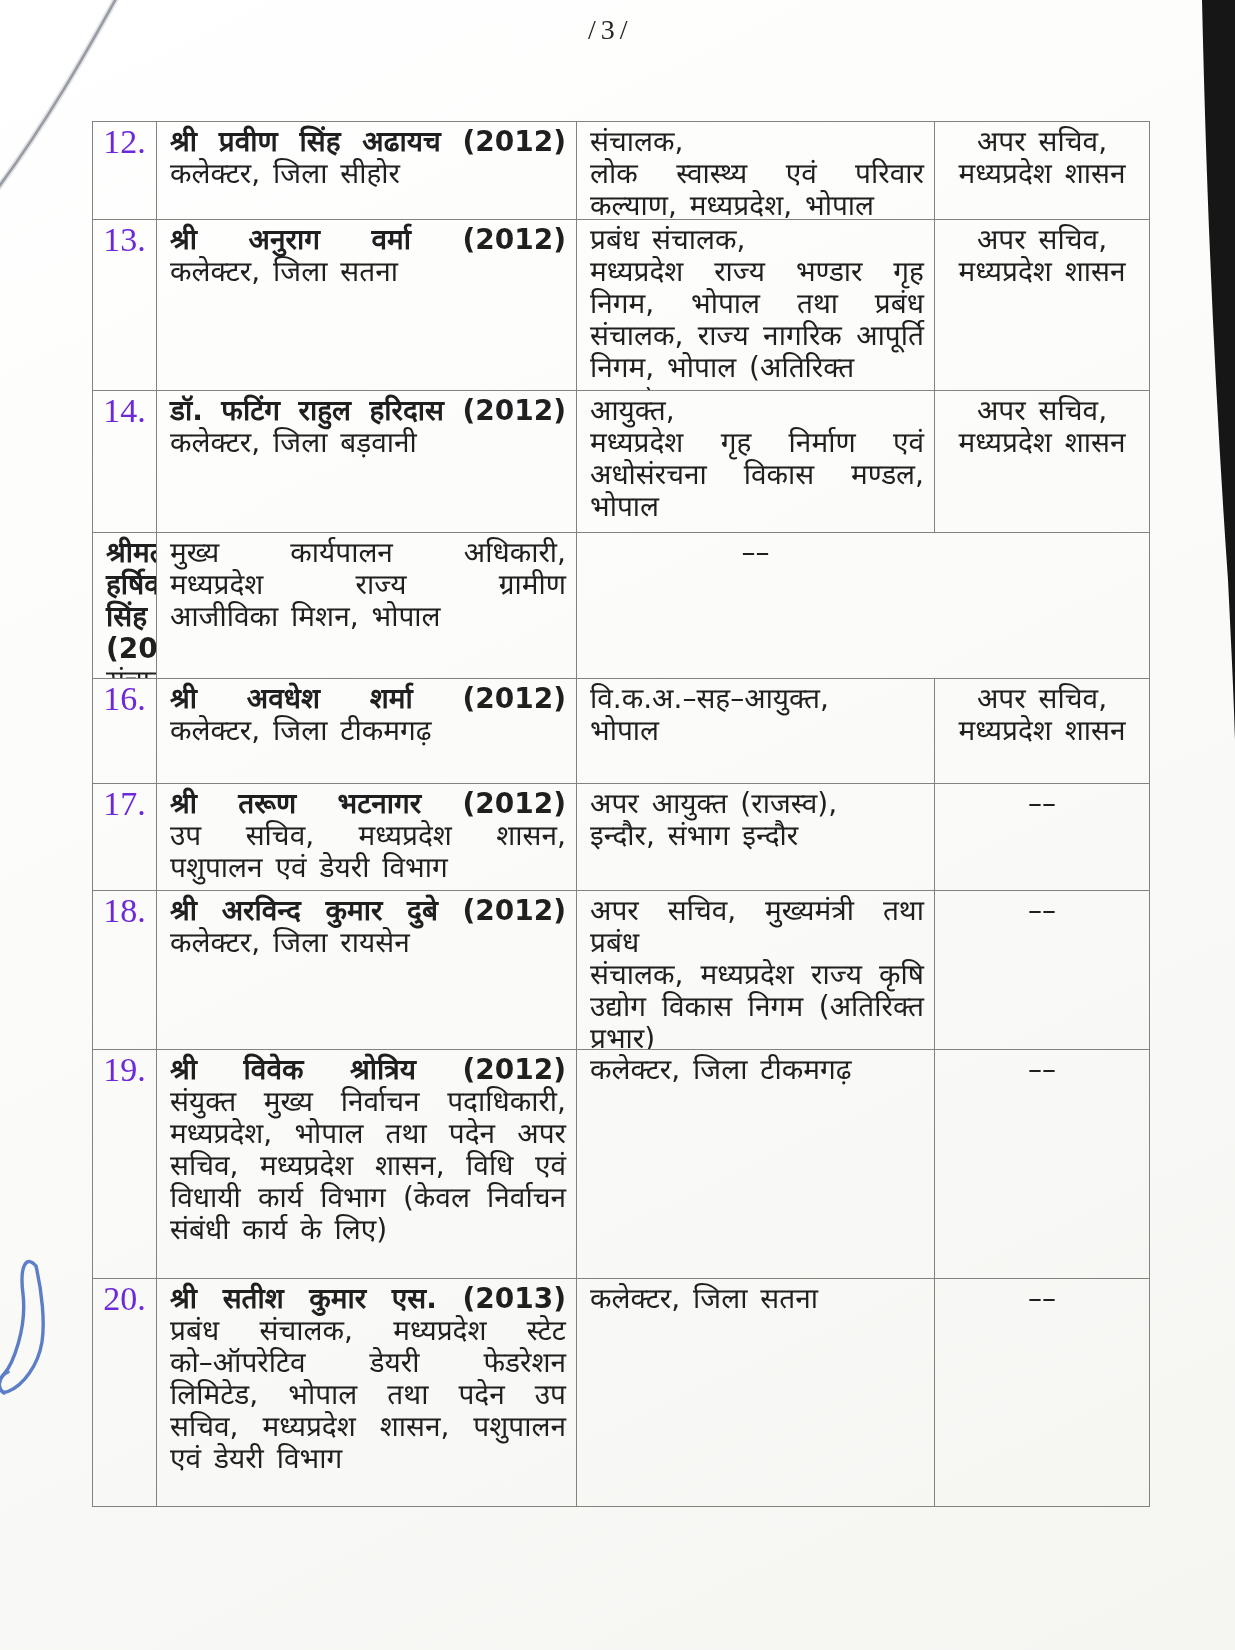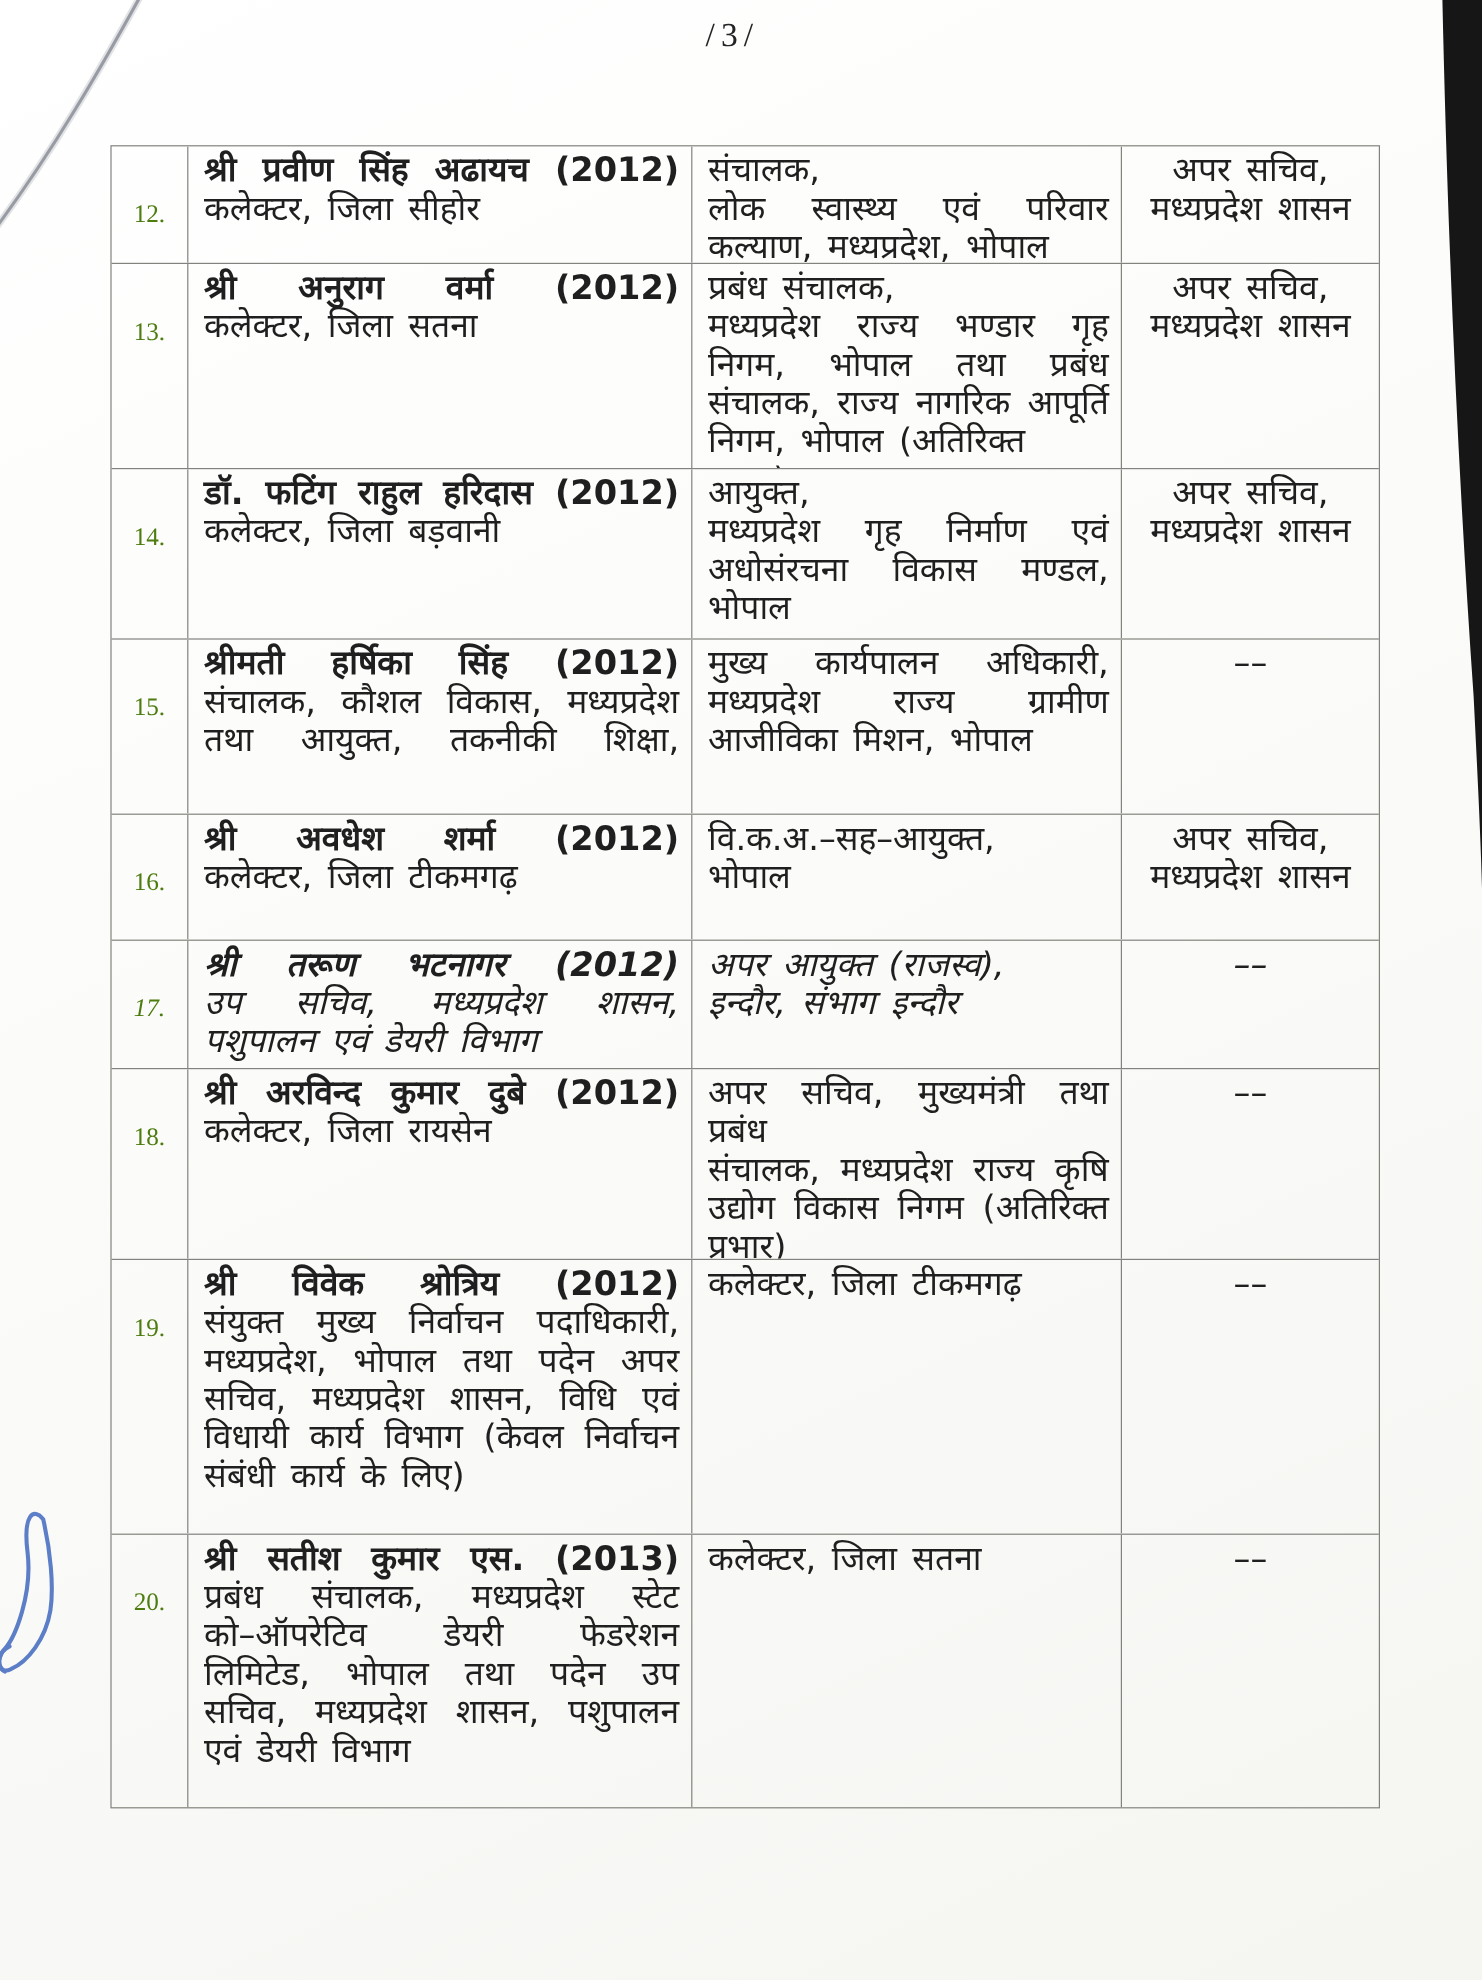--- a/index.html
+++ b/index.html
@@ -29,23 +29,22 @@
   .cell{
     border-left:1px solid #82827e;
     padding:4px 10px 2px 13px;
     font-size:28px;line-height:32px;
     word-spacing:4px;
     overflow:hidden;
   }
   .cell:first-child{border-left:none;}
   .cell.serial{
     font-family:"Liberation Serif","DejaVu Serif",serif;
-    font-size:21px;text-align:center;padding-left:2px;padding-right:2px;
-    color:#4d7c0f;
-    margin-top:36px;
+    font-size:34px;text-align:center;padding-left:2px;padding-right:2px;
+    color:#6d28d9;
   }
   .cell.remarks{text-align:center;padding-left:4px;padding-right:4px;}
   .line{min-height:32px;}
   .line.just{text-align:justify;text-align-last:justify;}
   .line.bold{font-weight:700;}
   .artifact{position:absolute;pointer-events:none;}
 </style>
 </head>
 <body>
 
@@ -97,21 +96,20 @@
         <div class="line just">मध्यप्रदेश गृह निर्माण एवं</div>
         <div class="line just">अधोसंरचना विकास मण्डल,</div>
         <div class="line">भोपाल</div>
       </div>
       <div class="cell remarks">
         <div class="line">अपर सचिव,</div>
         <div class="line">मध्यप्रदेश शासन</div>
       </div>
     </div>
     <div class="t-row" style="height: 145px;">
-      <div class="cell serial">15.</div>
       <div class="cell officer">
         <div class="line bold just">श्रीमती हर्षिका सिंह (2012)</div>
         <div class="line just">संचालक, कौशल विकास, मध्यप्रदेश</div>
         <div class="line just">तथा आयुक्त, तकनीकी शिक्षा,</div>
       </div>
       <div class="cell posting">
         <div class="line just">मुख्य कार्यपालन अधिकारी,</div>
         <div class="line just">मध्यप्रदेश राज्य ग्रामीण</div>
         <div class="line">आजीविका मिशन, भोपाल</div>
       </div>
@@ -127,21 +125,21 @@
       </div>
       <div class="cell posting">
         <div class="line">वि.क.अ.–सह–आयुक्त,</div>
         <div class="line">भोपाल</div>
       </div>
       <div class="cell remarks">
         <div class="line">अपर सचिव,</div>
         <div class="line">मध्यप्रदेश शासन</div>
       </div>
     </div>
-    <div class="t-row" style="height: 106px; font-style: italic;">
+    <div class="t-row" style="height: 106px;">
       <div class="cell serial">17.</div>
       <div class="cell officer">
         <div class="line bold just">श्री तरूण भटनागर (2012)</div>
         <div class="line just">उप सचिव, मध्यप्रदेश शासन,</div>
         <div class="line">पशुपालन एवं डेयरी विभाग</div>
       </div>
       <div class="cell posting">
         <div class="line">अपर आयुक्त (राजस्व),</div>
         <div class="line">इन्दौर, संभाग इन्दौर</div>
       </div>

